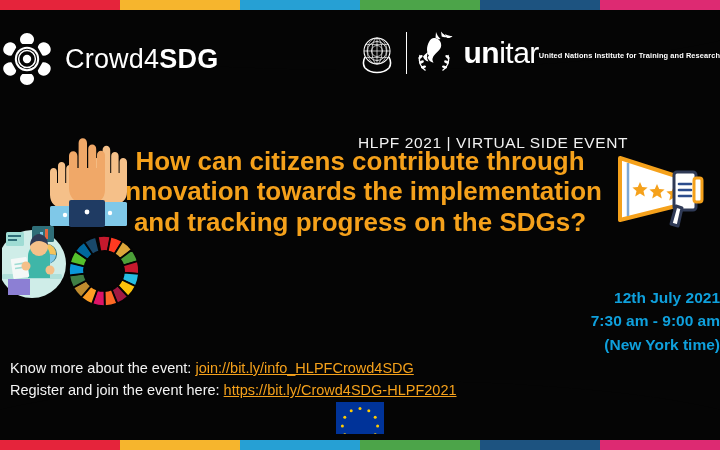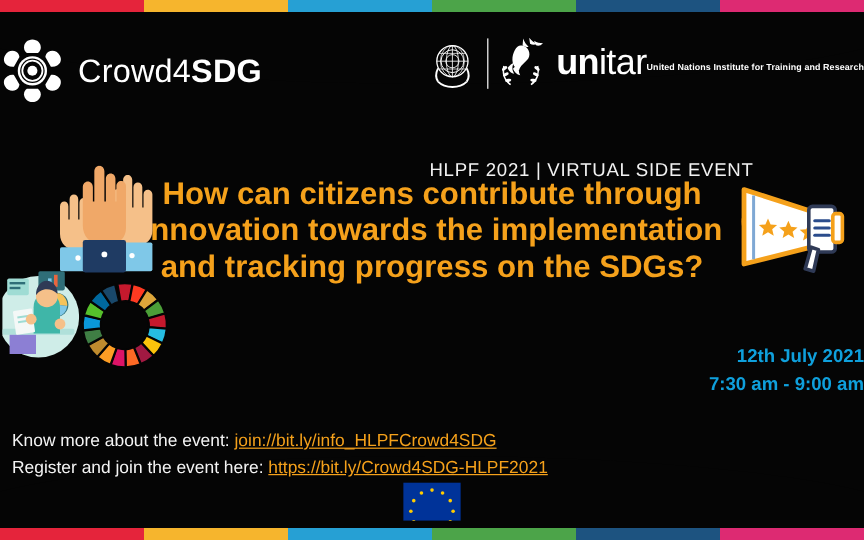--- a/index.html
+++ b/index.html
@@ -154,20 +154,21 @@
       <div class="unitar-tag">United Nations Institute for Training and Research</div>
     </div>
   </div>
 
   <div class="eyebrow">HLPF 2021 | VIRTUAL SIDE EVENT</div>
   <div class="headline">How can citizens contribute through innovation towards the implementation and tracking progress on the SDGs?</div>
 
   <div class="datetime">
     <div>12th July 2021</div>
     <div>7:30 am - 9:00 am</div>
+    <div>(New York time)</div>
   </div>
 
   <div class="links">
     <div><span>Know more about the event: </span><a href="#">join://bit.ly/info_HLPFCrowd4SDG</a></div>
     <div><span>Register and join the event here: </span><a href="#">https://bit.ly/Crowd4SDG-HLPF2021</a></div>
   </div>
 
 
   <span class="art hands">
     <svg viewBox="0 0 106 92" width="106" height="92">

